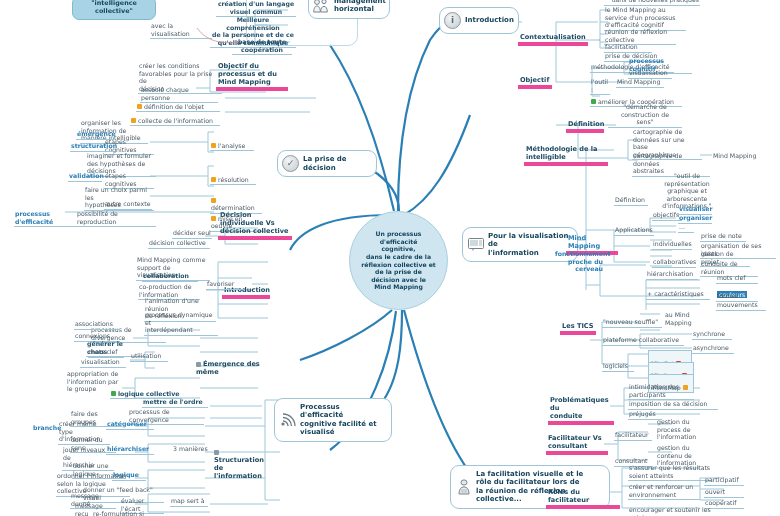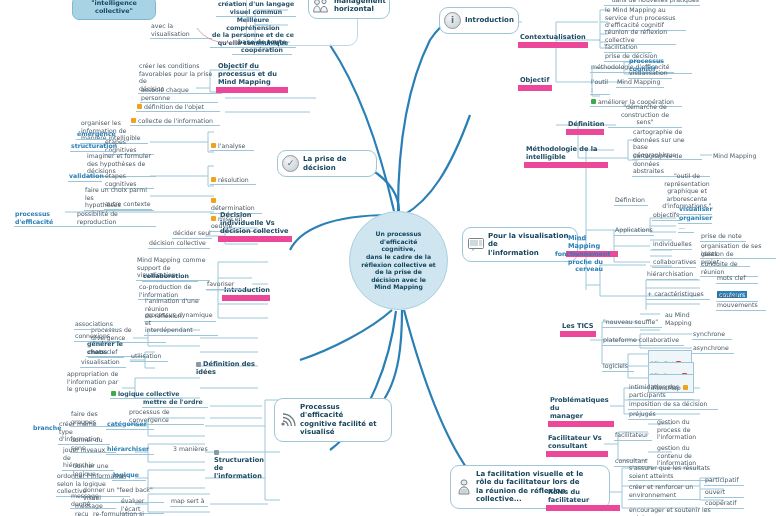--- a/index.html
+++ b/index.html
@@ -23,21 +23,21 @@
   .leaf.b{font-weight:bold;color:#24526b;}
   .leaf.blue{color:#2a7fb5;font-weight:bold;}
   .leaf.boxed{
     border:1px solid #9ec6d8;background:#eef6fa;padding:1px 2px;
   }
   .leaf.center{text-align:center;}
   .leaf.right{text-align:right;}
 
   .branch{
     font-size:6.6px;line-height:8px;font-weight:bold;color:#1d4b63;
-    border-bottom:6px solid #ec4899;padding:0 2px 1px 2px;white-space:pre-line;
+    border-bottom:4px solid #ec4899;padding:0 2px 1px 2px;white-space:pre-line;
   }
   .branch.big{font-size:7.2px;line-height:8.6px;}
 
   
   .topic{
     position:absolute;box-sizing:border-box;
     border:1px solid #9ec6d8;border-radius:9px;background:#ffffff;
     display:flex;align-items:center;gap:4px;padding:4px 7px 4px 4px;
     font-size:7px;font-weight:bold;color:#15445c;line-height:8.4px;
   }
@@ -319,21 +319,21 @@
     <span>Mindjet</span><span class="bul rd" style="margin-left:2px;margin-right:0"></span>
   </div>
   <div class="node leaf boxed" style="left:648px;top:362px;width:46px;">
     <span>Mindomo</span><span class="bul rd" style="margin-left:2px;margin-right:0"></span>
   </div>
   <div class="node leaf boxed" style="left:648px;top:374px;width:46px;">
     <span>iMindMap</span><span class="bul or" style="margin-left:2px;margin-right:0"></span>
   </div>
 
   <div class="node branch" style="left:548px;top:396px;width:66px;">Problématiques du
-manager</div>
+conduite</div>
   <div class="node leaf" style="left:628px;top:383px;width:66px;">intimidation des
 participants</div>
   <div class="node leaf" style="left:628px;top:400px;width:90px;">imposition de sa décision</div>
   <div class="node leaf" style="left:628px;top:410px;width:34px;">préjugés</div>
 
   <div class="node branch" style="left:546px;top:434px;width:62px;">Facilitateur Vs
 consultant</div>
   <div class="node leaf" style="left:614px;top:431px;width:38px;">facilitateur</div>
   <div class="node leaf nb" style="left:656px;top:418px;width:48px;">gestion du
 process de
@@ -426,21 +426,21 @@
   <div class="node leaf b" style="left:142px;top:272px;width:56px;">collaboration</div>
   <div class="node leaf" style="left:138px;top:283px;width:62px;">co-production de
 l'information</div>
   <div class="node leaf" style="left:206px;top:280px;width:38px;">favoriser</div>
   <div class="node leaf" style="left:144px;top:297px;width:72px;">l'animation d'une réunion
 de réflexion</div>
   <div class="node leaf" style="left:144px;top:311px;width:74px;">processus dynamique et
 interdépendant</div>
 
   <div class="node branch" style="left:194px;top:352px;width:80px;border-bottom:none;">
-    <span class="bul gy"></span><span>Définition des idées</span>
+    <span class="bul gy"></span><span>Émergence des même</span>
   </div>
   <div class="node leaf" style="left:90px;top:326px;width:76px;">processus de divergence</div>
   <div class="node leaf" style="left:74px;top:320px;width:46px;">associations</div>
   <div class="node leaf" style="left:74px;top:332px;width:46px;">connexions</div>
   <div class="node leaf b" style="left:86px;top:340px;width:58px;">générer le chaos</div>
   <div class="node leaf" style="left:130px;top:352px;width:38px;">utilisation</div>
   <div class="node leaf" style="left:88px;top:348px;width:36px;">mots clef</div>
   <div class="node leaf" style="left:80px;top:358px;width:46px;">visualisation</div>
   <div class="node leaf b" style="left:110px;top:382px;width:72px;">
     <span class="bul gr"></span><span>logique collective</span>

